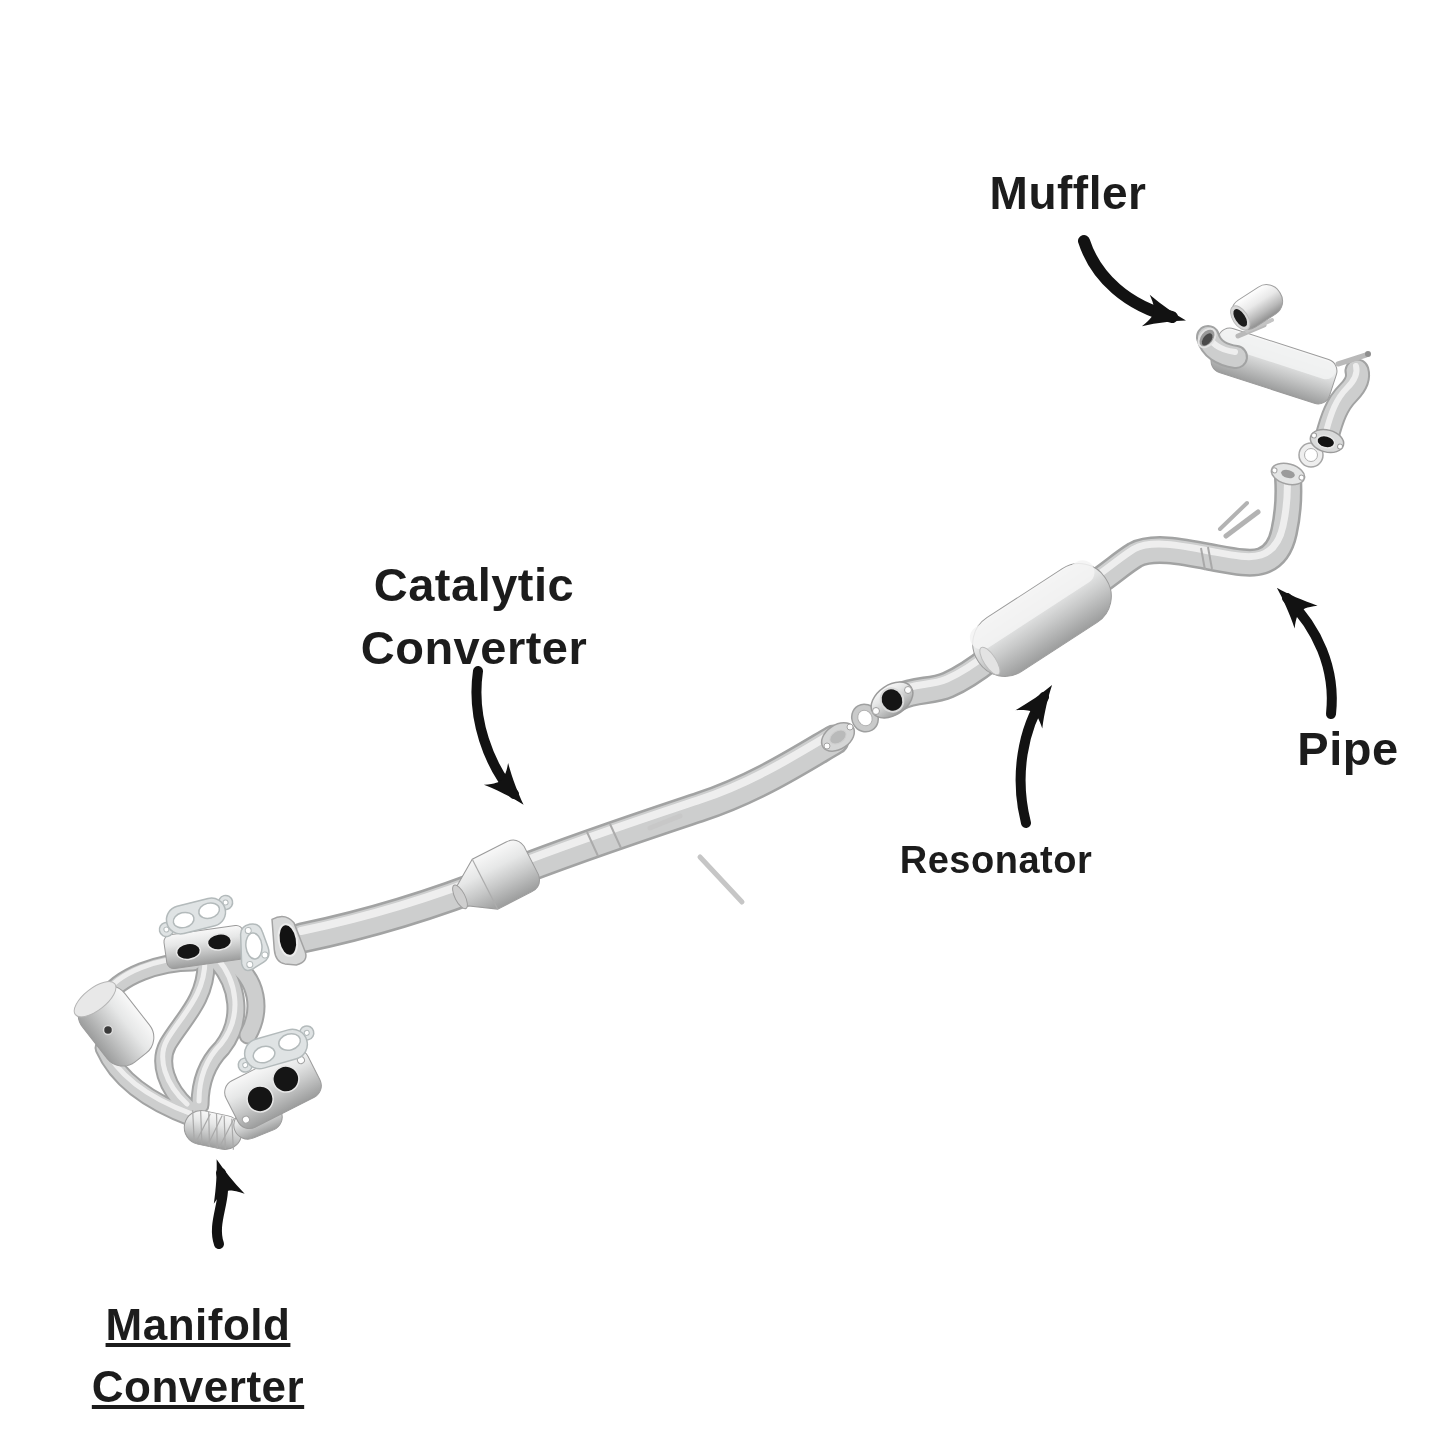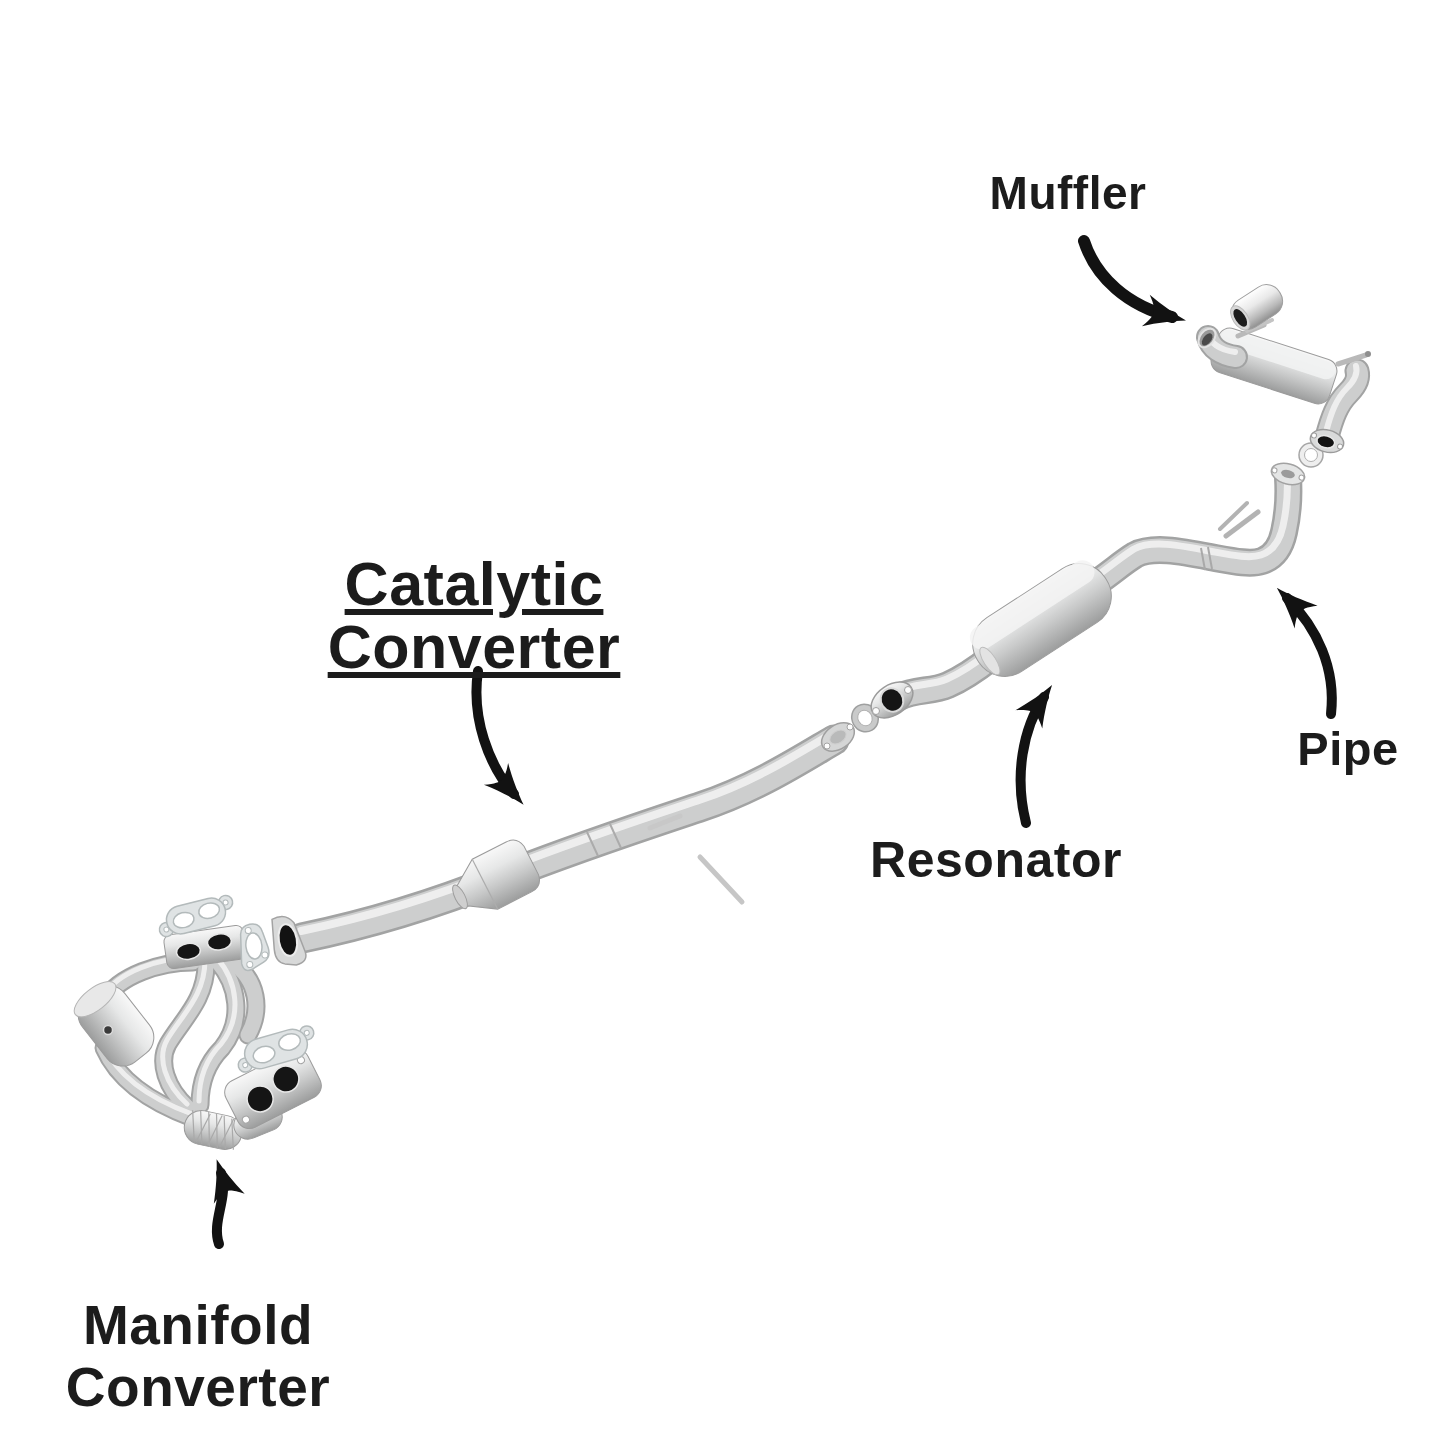--- a/index.html
+++ b/index.html
@@ -2,24 +2,24 @@
 <html><head>
 <meta charset="utf-8">
 <style>
   html,body{margin:0;padding:0;background:#ffffff;}
   .stage{position:relative;width:1445px;height:1445px;background:#ffffff;overflow:hidden;
          font-family:"Liberation Sans",sans-serif;padding-left:35px;}
   .art{position:absolute;left:0;top:0;width:1445px;height:1445px;}
   .label{position:absolute;transform:translate(-50%,-50%);color:#1c1c1c;font-weight:700;
          text-align:center;white-space:nowrap;letter-spacing:.5px;}
   #label-muffler{left:1068px;top:193px;font-size:46px;}
-  #label-catalytic{left:474px;top:616px;font-size:61px;line-height:63px;text-decoration:underline;}
-  #label-resonator{left:996px;top:860px;font-size:50px;}
+  #label-catalytic{left:474px;top:616px;font-size:47px;line-height:63px;}
+  #label-resonator{left:996px;top:860px;font-size:38px;}
   #label-pipe{left:1348px;top:748px;font-size:47px;}
-  #label-manifold{left:198px;top:1356px;font-size:55px;line-height:62px;}
+  #label-manifold{left:198px;top:1356px;font-size:44px;line-height:62px;text-decoration:underline;}
   .ln{display:block;}
   
   .pe{stroke:#a2a3a3;fill:none;stroke-linecap:round;}
   .pm{stroke:#cdcece;fill:none;stroke-linecap:round;}
   .ph{stroke:#f2f2f2;fill:none;stroke-linecap:round;opacity:.9;}
   .arrow{stroke:#121212;fill:none;stroke-linecap:round;}
 </style>
 </head>
 <body>
 

